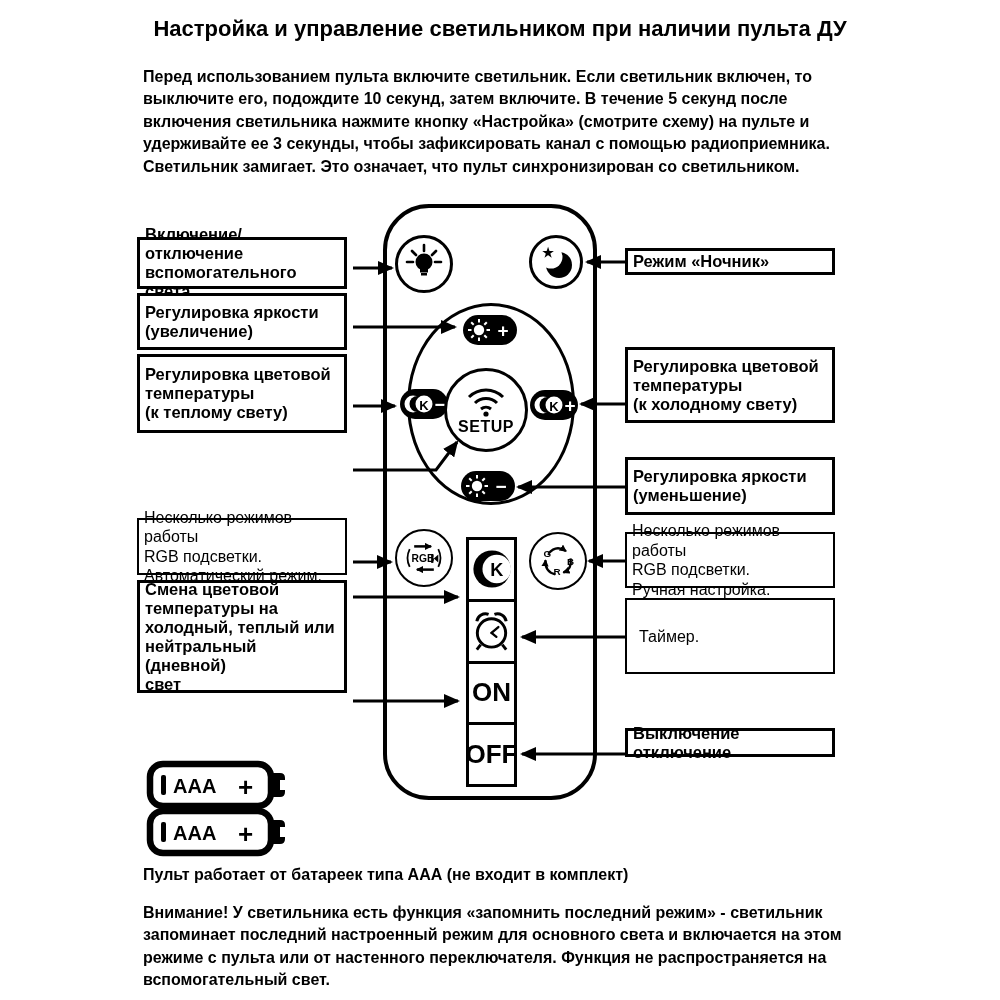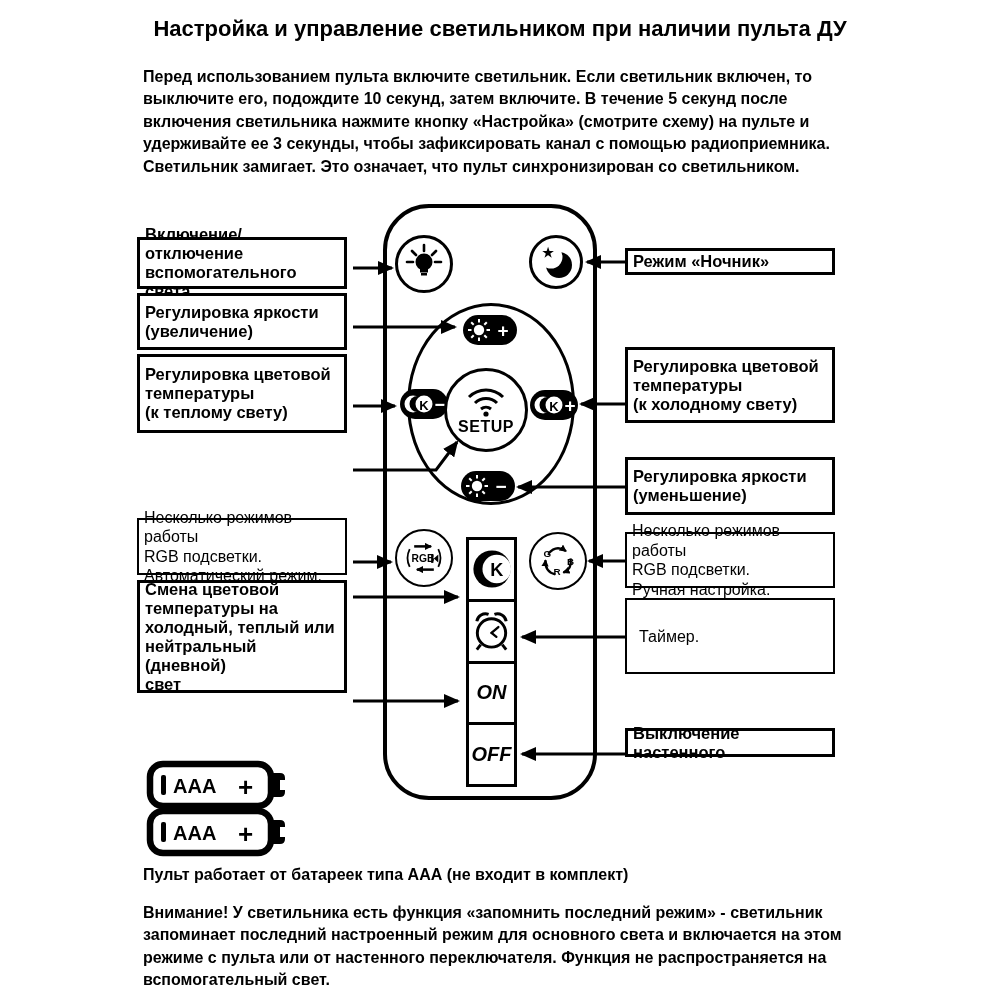--- a/index.html
+++ b/index.html
@@ -26,21 +26,21 @@
   .dpad{position:absolute;left:20px;top:95px;width:168px;height:202px;border:3px solid #000;border-radius:50%;
         box-sizing:border-box;}
   .pill{position:absolute;}
   .setup{position:absolute;left:57px;top:160px;width:84px;height:84px;border:3px solid #000;border-radius:50%;
          box-sizing:border-box;background:#fff;display:flex;flex-direction:column;align-items:center;justify-content:center;}
   .setup .setup-lbl{font-size:16px;font-weight:bold;letter-spacing:0.5px;margin-top:1px;}
   .strip{position:absolute;left:79px;top:329px;width:51px;height:250px;border:3px solid #000;box-sizing:border-box;
          display:flex;flex-direction:column;background:#fff;}
   .cell{flex:1;display:flex;align-items:center;justify-content:center;}
   .cell + .cell{border-top:3px solid #000;}
-  .cell.txt{font-size:20px;font-weight:bold;font-style:italic;}
+  .cell.txt{font-size:26px;font-weight:bold;}
   .connectors{position:absolute;inset:0;z-index:12;pointer-events:none;}
   .battery{position:absolute;left:146px;}
   svg text{font-family:"Liberation Sans",sans-serif;}
 </style>
 </head>
 <body>
 
 <div class="page">
 
   <h1 class="title">Настройка и управление светильником при наличии пульта ДУ</h1>
@@ -86,21 +86,21 @@
     </div>
   <div class="callout right-col thin" style="top:532px;height:56px;">
     <span class="lbl">Несколько режимов работы
 RGB подсветки.
 Ручная настройка.</span>
     </div>
   <div class="callout right-col thin top-align" style="top:598px;height:76px;">
     <span class="lbl">Таймер.</span>
     </div>
   <div class="callout right-col" style="top:728px;height:29px;">
-    <span class="lbl">Выключение настенного</span>
+    <span class="lbl">Выключение отключение</span>
     </div>
 
   <div class="remote">
 
     <div class="circle-btn" style="left:8px;top:27px;width:58px;height:58px;">
       <svg width="40" height="44" viewBox="0 0 40 44">
         <circle cx="20" cy="20" r="8.5" fill="#000"></circle>
         <rect x="16" y="27" width="8" height="3.5" fill="#000"></rect>
         <rect x="17" y="31" width="6" height="2.5" fill="#000"></rect>
         <g stroke="#000" stroke-width="2.6" stroke-linecap="round">

